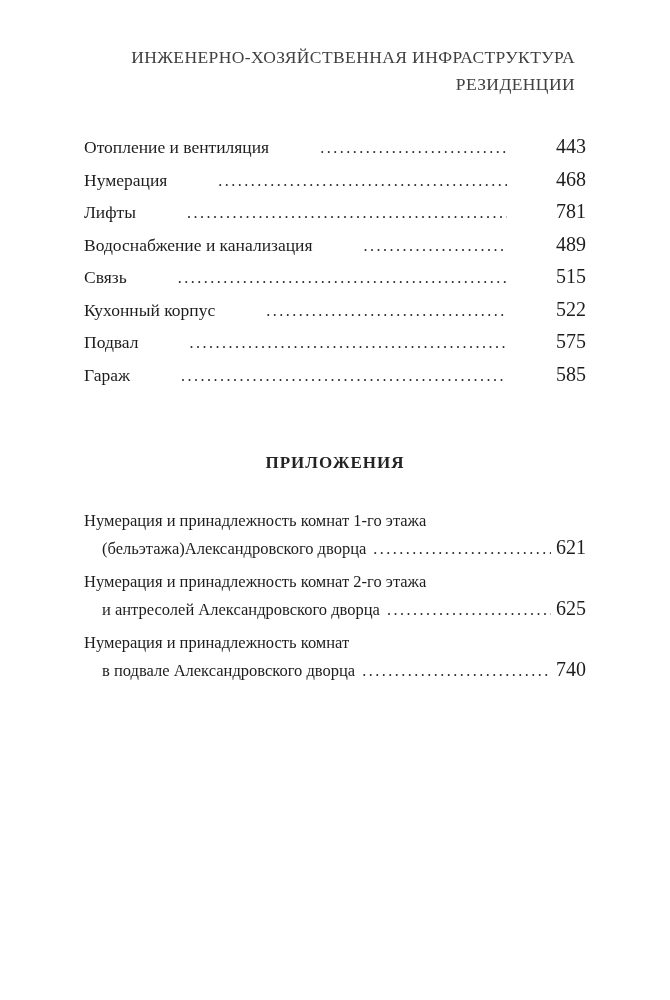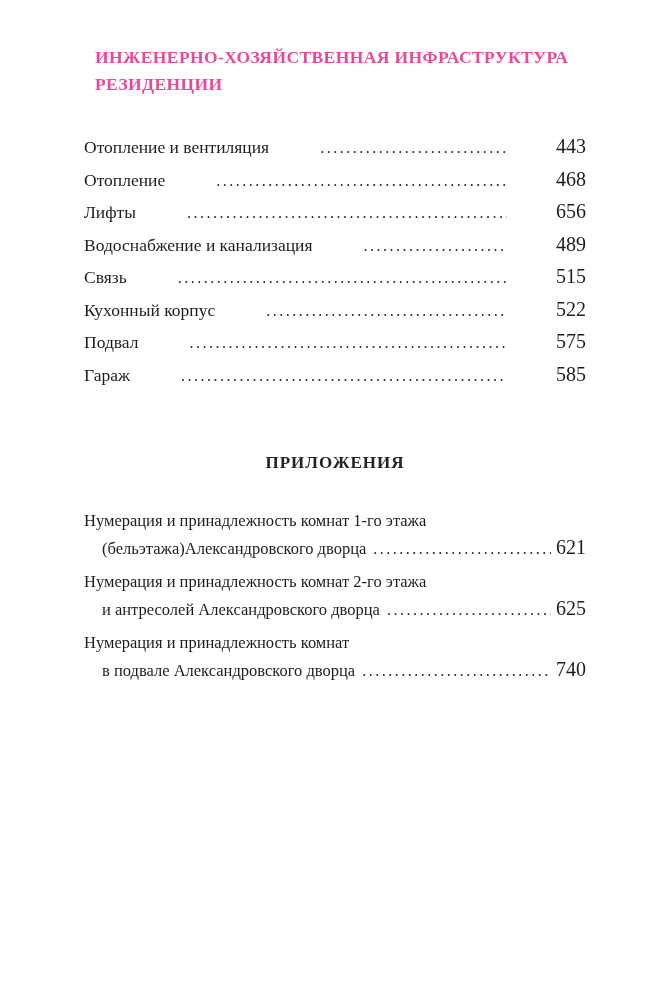--- a/index.html
+++ b/index.html
@@ -14,27 +14,27 @@
     margin: 0 auto;
     background: #ffffff;
     box-sizing: border-box;
     padding: 44px 84px 0 84px;
     font-family: "Liberation Serif", "DejaVu Serif", serif;
     color: #1c1c1c;
     overflow: hidden;
   }
   .page-title {
     margin: 0 auto 0 auto;
-    text-align: left;
+    text-align: right;
     font-size: 17.5px;
-    font-weight: bold;
+    font-weight: normal;
     line-height: 1.55;
     letter-spacing: 0.4px;
     max-width: 480px;
-    color: #ec4899;
+    color: #404040;
   }
   .toc-list {
     margin-top: 37px;
   }
   .toc-row {
     display: flex;
     align-items: baseline;
     height: 32.5px;
     font-size: 17.5px;
     color: #1d1d1d;
@@ -98,29 +98,29 @@
 
   <div class="toc-list">
 
     <div class="toc-row">
       <span class="toc-label">Отопление и вентиляция</span>
       <span class="dots"></span>
       <span class="pagenum">443</span>
     </div>
 
     <div class="toc-row">
-      <span class="toc-label">Отопление</span>
+      <span class="toc-label">Нумерация</span>
       <span class="dots"></span>
       <span class="pagenum">468</span>
     </div>
 
     <div class="toc-row">
       <span class="toc-label">Лифты</span>
       <span class="dots"></span>
-      <span class="pagenum">656</span>
+      <span class="pagenum">781</span>
     </div>
 
     <div class="toc-row">
       <span class="toc-label">Водоснабжение и канализация</span>
       <span class="dots"></span>
       <span class="pagenum">489</span>
     </div>
 
     <div class="toc-row">
       <span class="toc-label">Связь</span>

